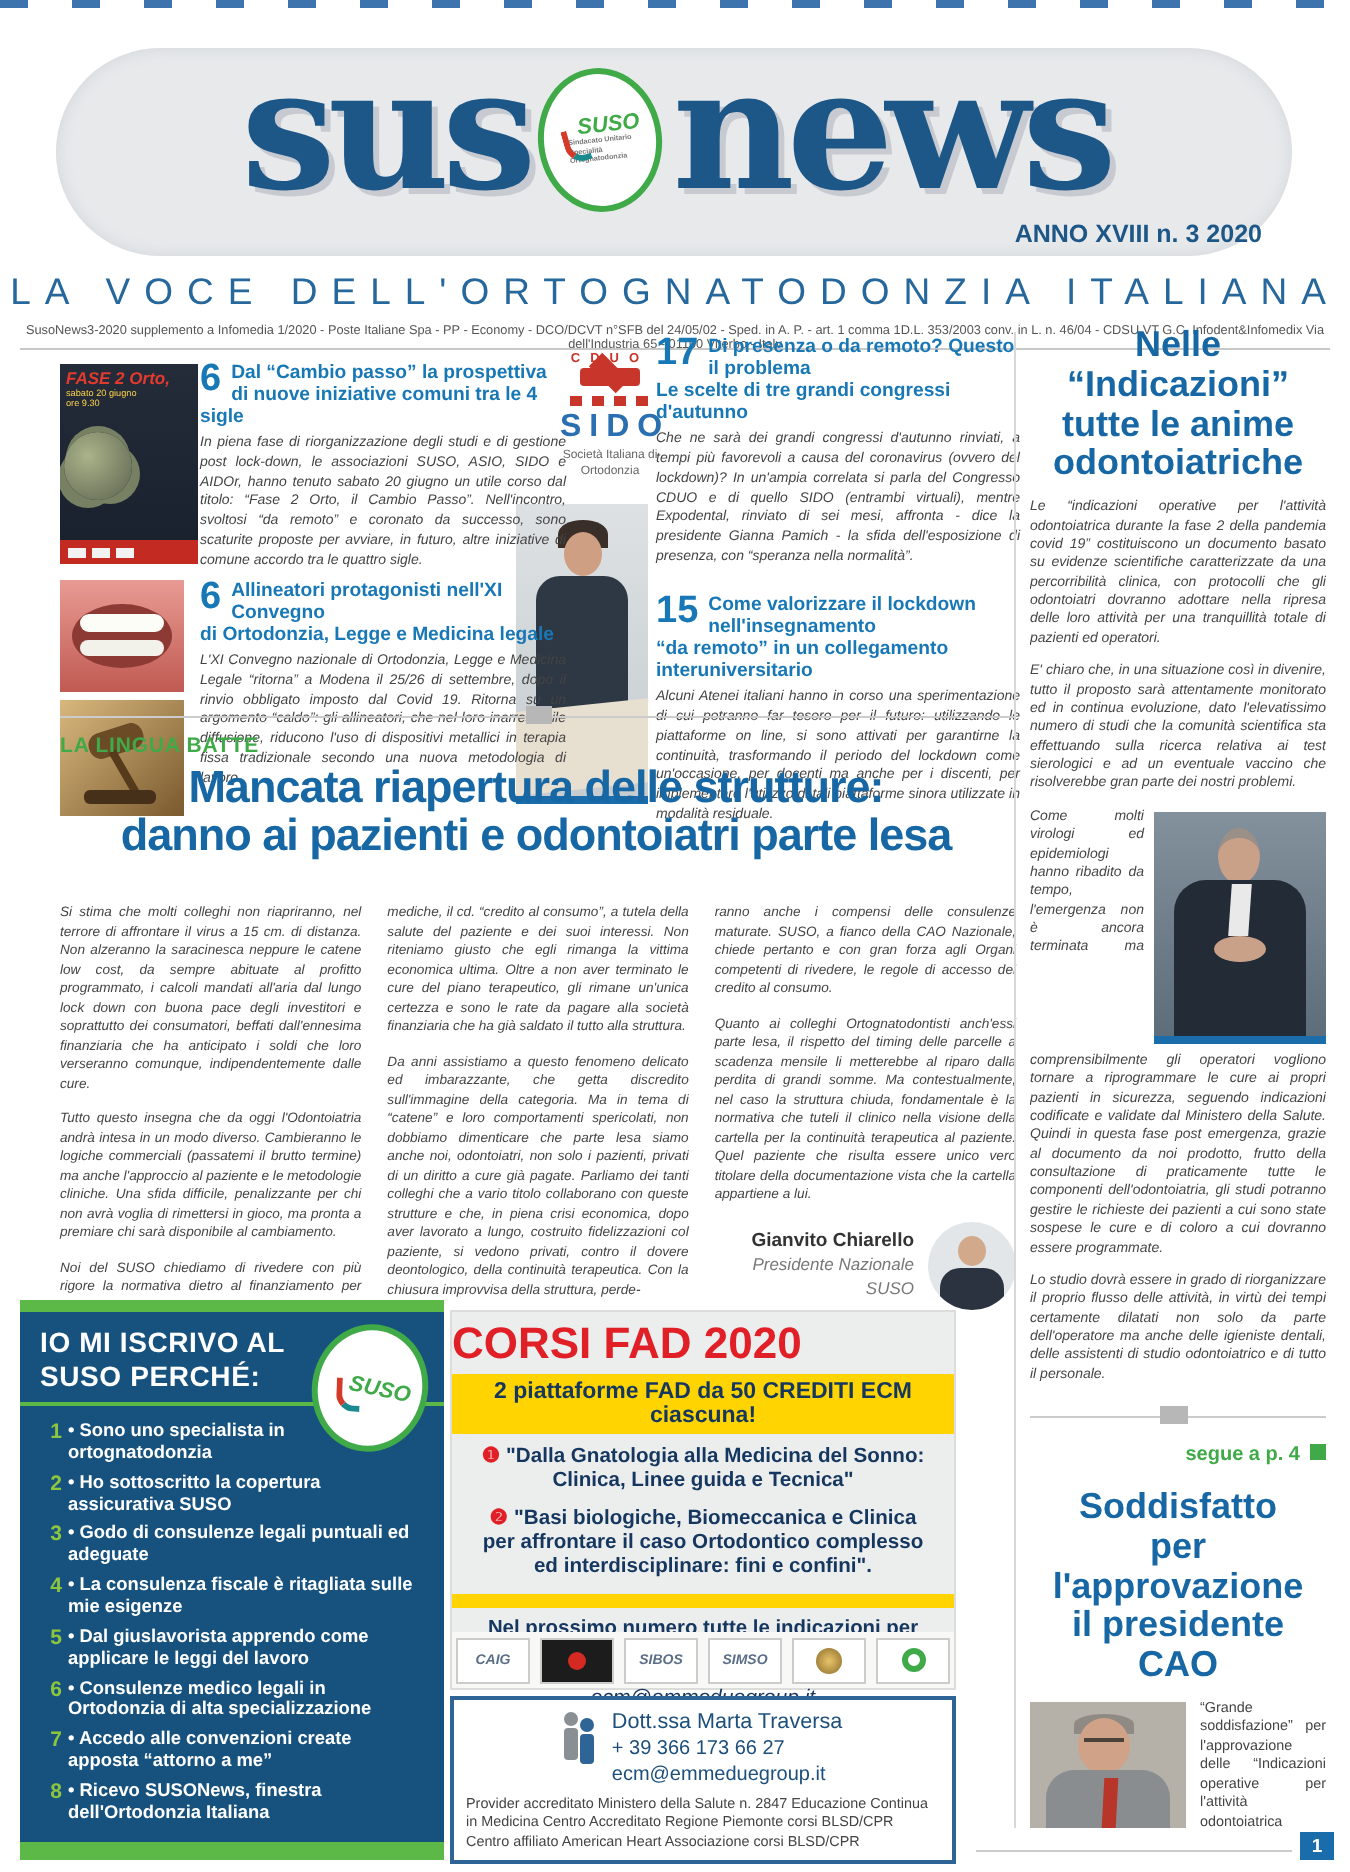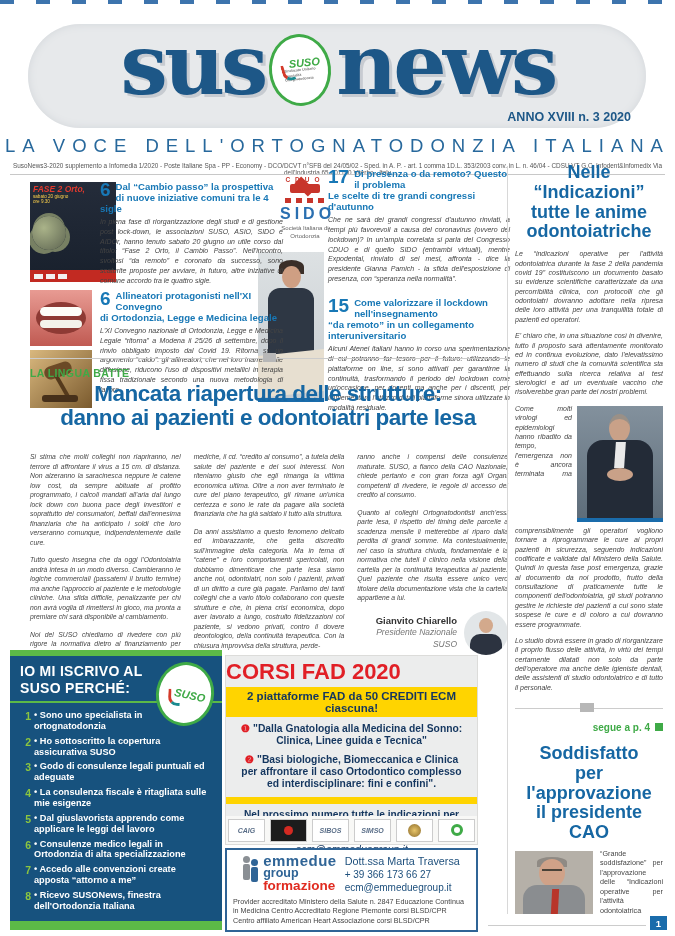--- a/index.html
+++ b/index.html
@@ -22,21 +22,21 @@
   .suso-fig{position:absolute;left:10px;top:26px;width:9px;height:14px;border-left:3px solid #d43a2a;
     border-bottom:3px solid #1b8a8f;border-radius:0 0 0 9px;transform:rotate(-10deg);}
   .issue{position:absolute;right:44px;top:110px;font-size:12.5px;font-weight:bold;color:#1d5787;}
   .tagline{position:absolute;left:0;top:135px;width:100%;text-align:center;font-size:18.5px;
     letter-spacing:7px;color:#27689c;}
   .imprint{position:absolute;left:0;top:162px;width:100%;text-align:center;font-size:6.4px;color:#555;}
   .mast-rule{position:absolute;left:10px;right:10px;top:174px;border-top:1px solid #c8c8c8;}
 
   
   .thumb{position:absolute;overflow:hidden;}
-  .posterA{left:30px;top:182px;width:86px;height:100px;background:linear-gradient(#242c3a,#18202c);padding:3px 3px 0;box-sizing:border-box;}
+  .posterA{left:30px;top:182px;width:69px;height:100px;background:linear-gradient(#242c3a,#18202c);padding:3px 3px 0;box-sizing:border-box;}
   .posterA .pt{color:#e23a2e;font-weight:bold;font-style:italic;font-size:8.5px;line-height:1;}
   .posterA .pl{color:#ffd24a;font-size:4.6px;line-height:1.3;}
   .virus{position:absolute;left:2px;top:34px;width:34px;height:34px;border-radius:50%;
     background:radial-gradient(circle at 35% 35%,#aab389,#5c6350);
     box-shadow:0 -4px 0 -1px #778063,6px 4px 0 -2px #778063,-5px 6px 0 -2px #778063;}
   .posterA .pbar{position:absolute;left:0;bottom:0;width:100%;height:12px;background:#c22a22;
     display:flex;gap:3px;align-items:center;padding:0 4px;box-sizing:border-box;}
   .posterA .pbar i{display:block;width:9px;height:5px;background:#f2f2f2;}
   .teeth{left:30px;top:290px;width:62px;height:56px;background:linear-gradient(#e89b93,#c05a52);}
   .teeth .mouth{position:absolute;left:6px;top:12px;width:50px;height:32px;border-radius:50%;background:#8e3a34;}
@@ -408,25 +408,20 @@
 
   <div class="provider">
     <div class="prov-top">
       <div class="emm">
         <div class="emm-icon">
           <div class="p1"></div>
             <div class="p1b"></div>
             <div class="p2"></div>
             <div class="p2b"></div>
         </div>
-        <div class="emm-words">
-          <div class="emm-b1">emmedue</div>
-          <div class="emm-b2">group</div>
-          <div class="emm-b3">formazione</div>
-        </div>
       </div>
       <div class="prov-contact">
         <div class="prov-name">Dott.ssa Marta Traversa</div>
         <div>+ 39 366 173 66 27</div>
         <div>ecm@emmeduegroup.it</div>
       </div>
     </div>
     <div class="prov-fine">Provider accreditato Ministero della Salute n. 2847  Educazione Continua in Medicina  Centro Accreditato Regione Piemonte corsi BLSD/CPR  Centro affiliato American Heart  Associazione corsi BLSD/CPR</div>
   </div>
 

